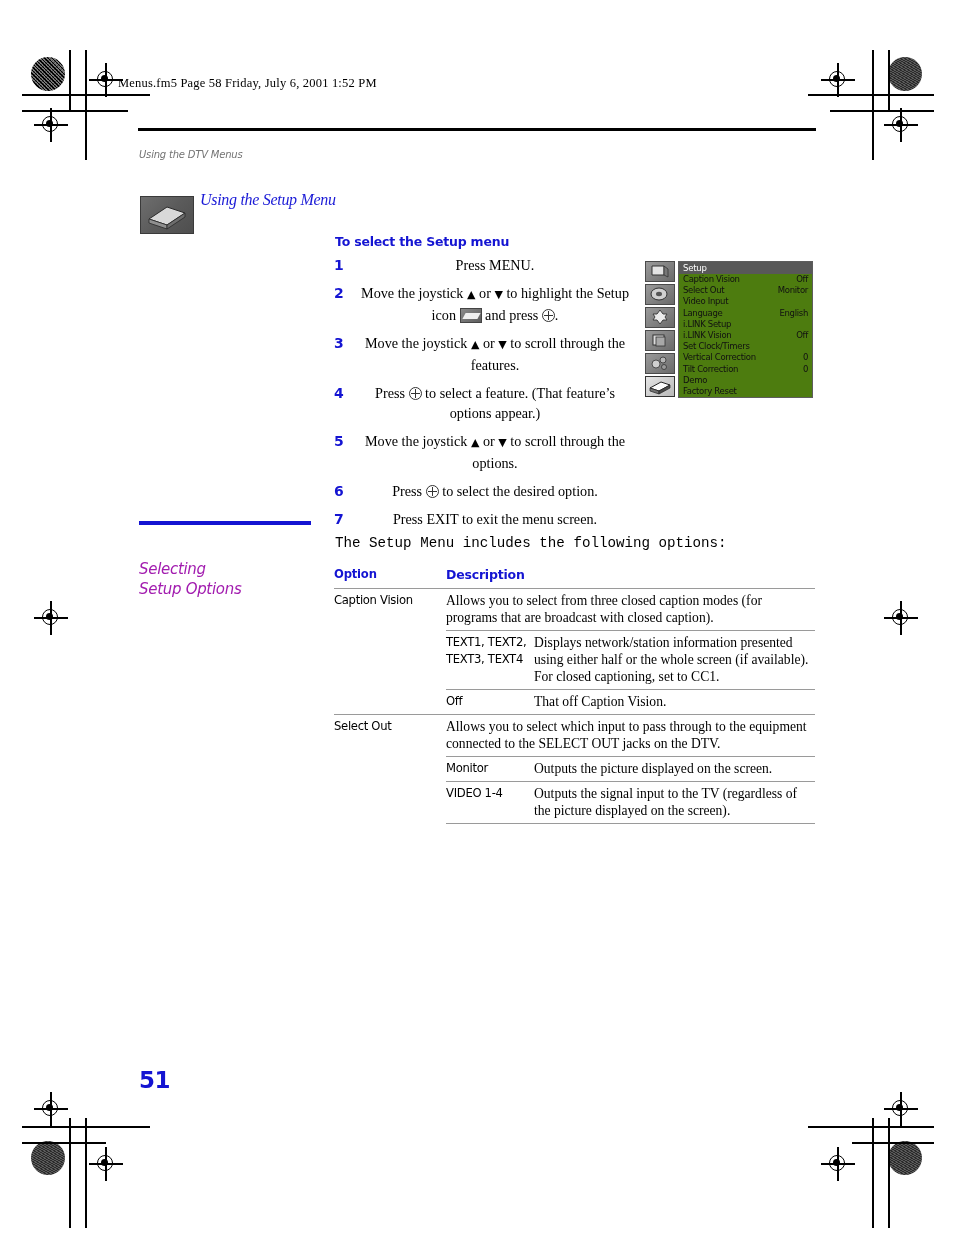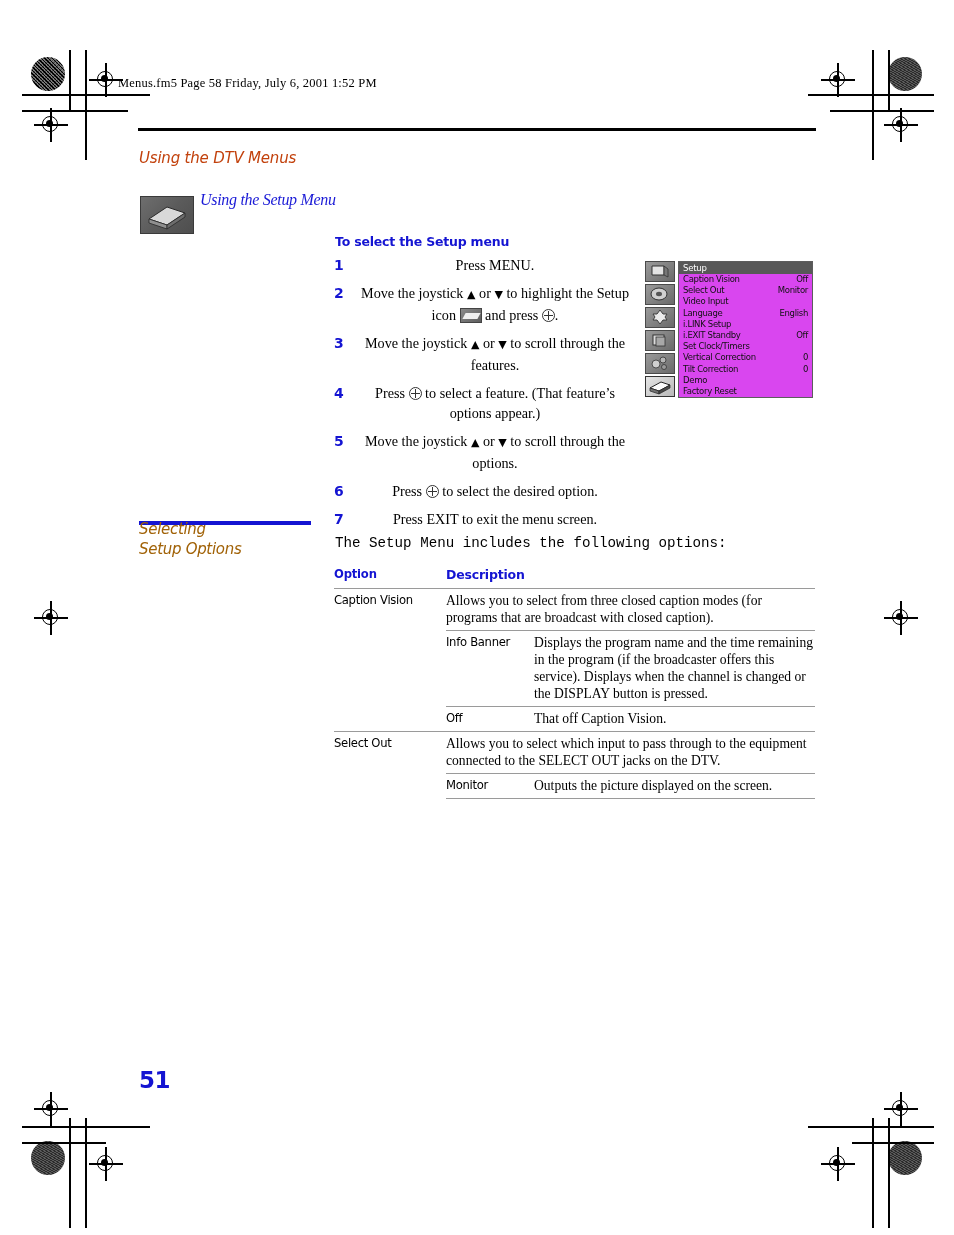--- a/index.html
+++ b/index.html
@@ -81,22 +81,22 @@
     left: 138px; top: 128px;
     width: 678px; height: 3px;
     background: #000;
   }
 
   .running-head {
     position: absolute;
     left: 139px; top: 149px;
     font-family: "DejaVu Sans", sans-serif;
     font-style: italic;
-    font-size: 15px;
-    color: #c2410c;
+    font-size: 10px;
+    color: #737373;
     letter-spacing: -0.2px;
   }
 
   .sec-icon {
     position: absolute;
     left: 140px; top: 196px;
     width: 54px; height: 38px;
     background: linear-gradient(135deg,#6e6e6e 0%,#5b5b5b 50%,#4e4e4e 100%);
     border: 1px solid #3a3a3a;
     box-sizing: border-box;
@@ -206,21 +206,21 @@
   .osd-icon.sel {
     background: linear-gradient(140deg,#e6e6e6,#b8b8b8);
     border-color: #333;
   }
   .osd-list {
     position: absolute;
     left: 33px; top: 0;
     width: 135px;
     border: 1px solid #5d5d5d;
     box-sizing: border-box;
-    background: #d946ef;
+    background: #4d7c0f;
   }
   .osd-title {
     background: #585858;
     color: #ffffff;
     font-family: "DejaVu Sans", sans-serif;
     font-size: 8.5px;
     padding: 1px 4px;
     letter-spacing: -0.2px;
   }
   .osd-row {
@@ -237,26 +237,26 @@
 
   
   .rule-blue {
     position: absolute;
     left: 139px; top: 521px;
     width: 172px; height: 4px;
     background: #1414d2;
   }
   .side-head {
     position: absolute;
-    left: 139px; top: 519px;
+    left: 139px; top: 559px;
     font-family: "DejaVu Sans", sans-serif;
     font-style: italic;
     font-size: 15px;
     line-height: 20px;
-    color: #a16207;
+    color: #a21caf;
     letter-spacing: -0.3px;
   }
 
   .intro {
     position: absolute;
     left: 335px; top: 535px;
     font-family: Liberation Mono, monospace;
     font-size: 14.2px;
   }
 
@@ -458,21 +458,21 @@
       </div>
     <div class="osd-row">
         <span>Language</span>
         <span class="val">English</span>
       </div>
     <div class="osd-row">
         <span>i.LINK Setup</span>
         <span class="val"></span>
       </div>
     <div class="osd-row">
-        <span>i.EXIT Standby</span>
+        <span>i.LINK Vision</span>
         <span class="val">Off</span>
       </div>
     <div class="osd-row">
         <span>Set Clock/Timers</span>
         <span class="val"></span>
       </div>
     <div class="osd-row">
         <span>Vertical Correction</span>
         <span class="val">0</span>
       </div>
@@ -506,37 +506,42 @@
       <th class="c-desc" colspan="2">Description</th>
     </tr>
   </thead>
   <tbody>
     <tr class="ln-full">
       <td class="c-opt">Caption Vision</td>
       <td class="c-desc" colspan="2">Allows you to select from three closed caption modes (for programs that are broadcast with closed caption).</td>
     </tr>
     <tr>
       <td class="c-opt"></td>
-      <td class="c-sub ln-full">Info Banner</td>
-      <td class="c-desc ln-full">Displays the program name and the time remaining in the program (if the broadcaster offers this service). Displays when the channel is changed or the DISPLAY button is pressed.</td>
+      <td class="c-sub ln-full">TEXT1, TEXT2, TEXT3, TEXT4</td>
+      <td class="c-desc ln-full">Displays network/station information presented using either half or the whole screen (if available). For closed captioning, set to CC1.</td>
     </tr>
     <tr>
       <td class="c-opt"></td>
       <td class="c-sub ln-full">Off</td>
       <td class="c-desc ln-full">That off Caption Vision.</td>
     </tr>
     <tr class="ln-full">
       <td class="c-opt">Select Out</td>
       <td class="c-desc" colspan="2">Allows you to select which input to pass through to the equipment connected to the SELECT OUT jacks on the DTV.</td>
     </tr>
     <tr>
       <td class="c-opt"></td>
       <td class="c-sub ln-full">Monitor</td>
       <td class="c-desc ln-full">Outputs the picture displayed on the screen.</td>
     </tr>
     <tr>
       <td class="c-opt"></td>
+      <td class="c-sub ln-full">VIDEO 1-4</td>
+      <td class="c-desc ln-full">Outputs the signal input to the TV (regardless of the picture displayed on the screen).</td>
+    </tr>
+    <tr>
+      <td class="c-opt"></td>
       <td class="ln-full" colspan="2" style="padding:0;"></td>
     </tr>
   </tbody>
 </table>
 
 <div class="pageno">51</div>
 
 </body></html>

